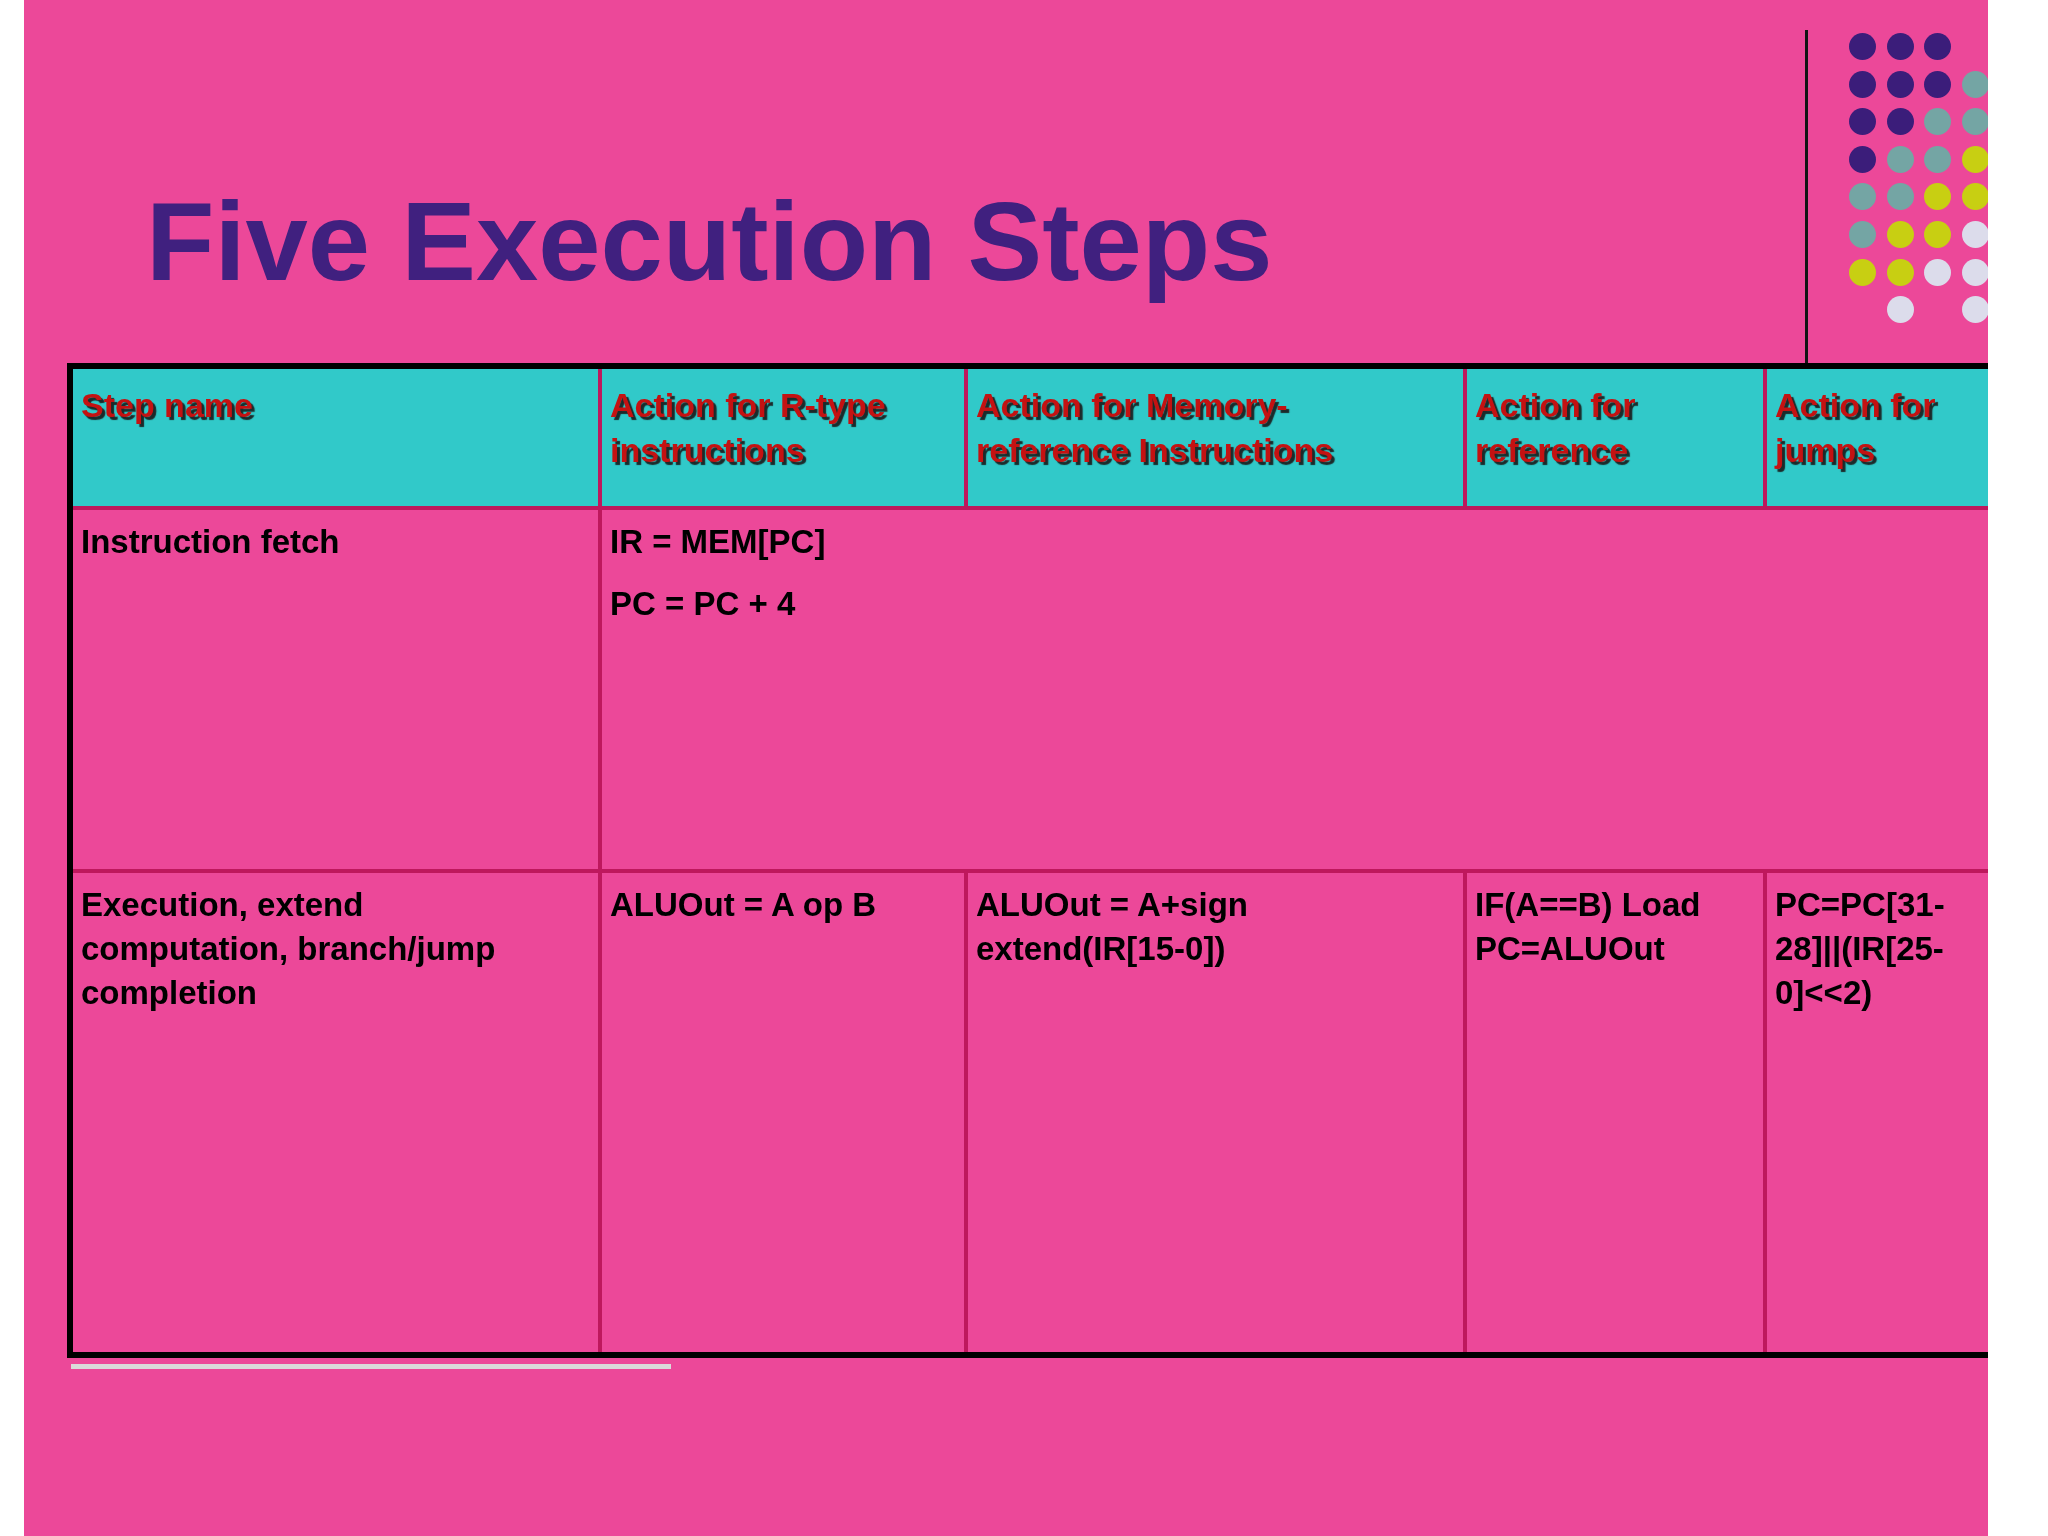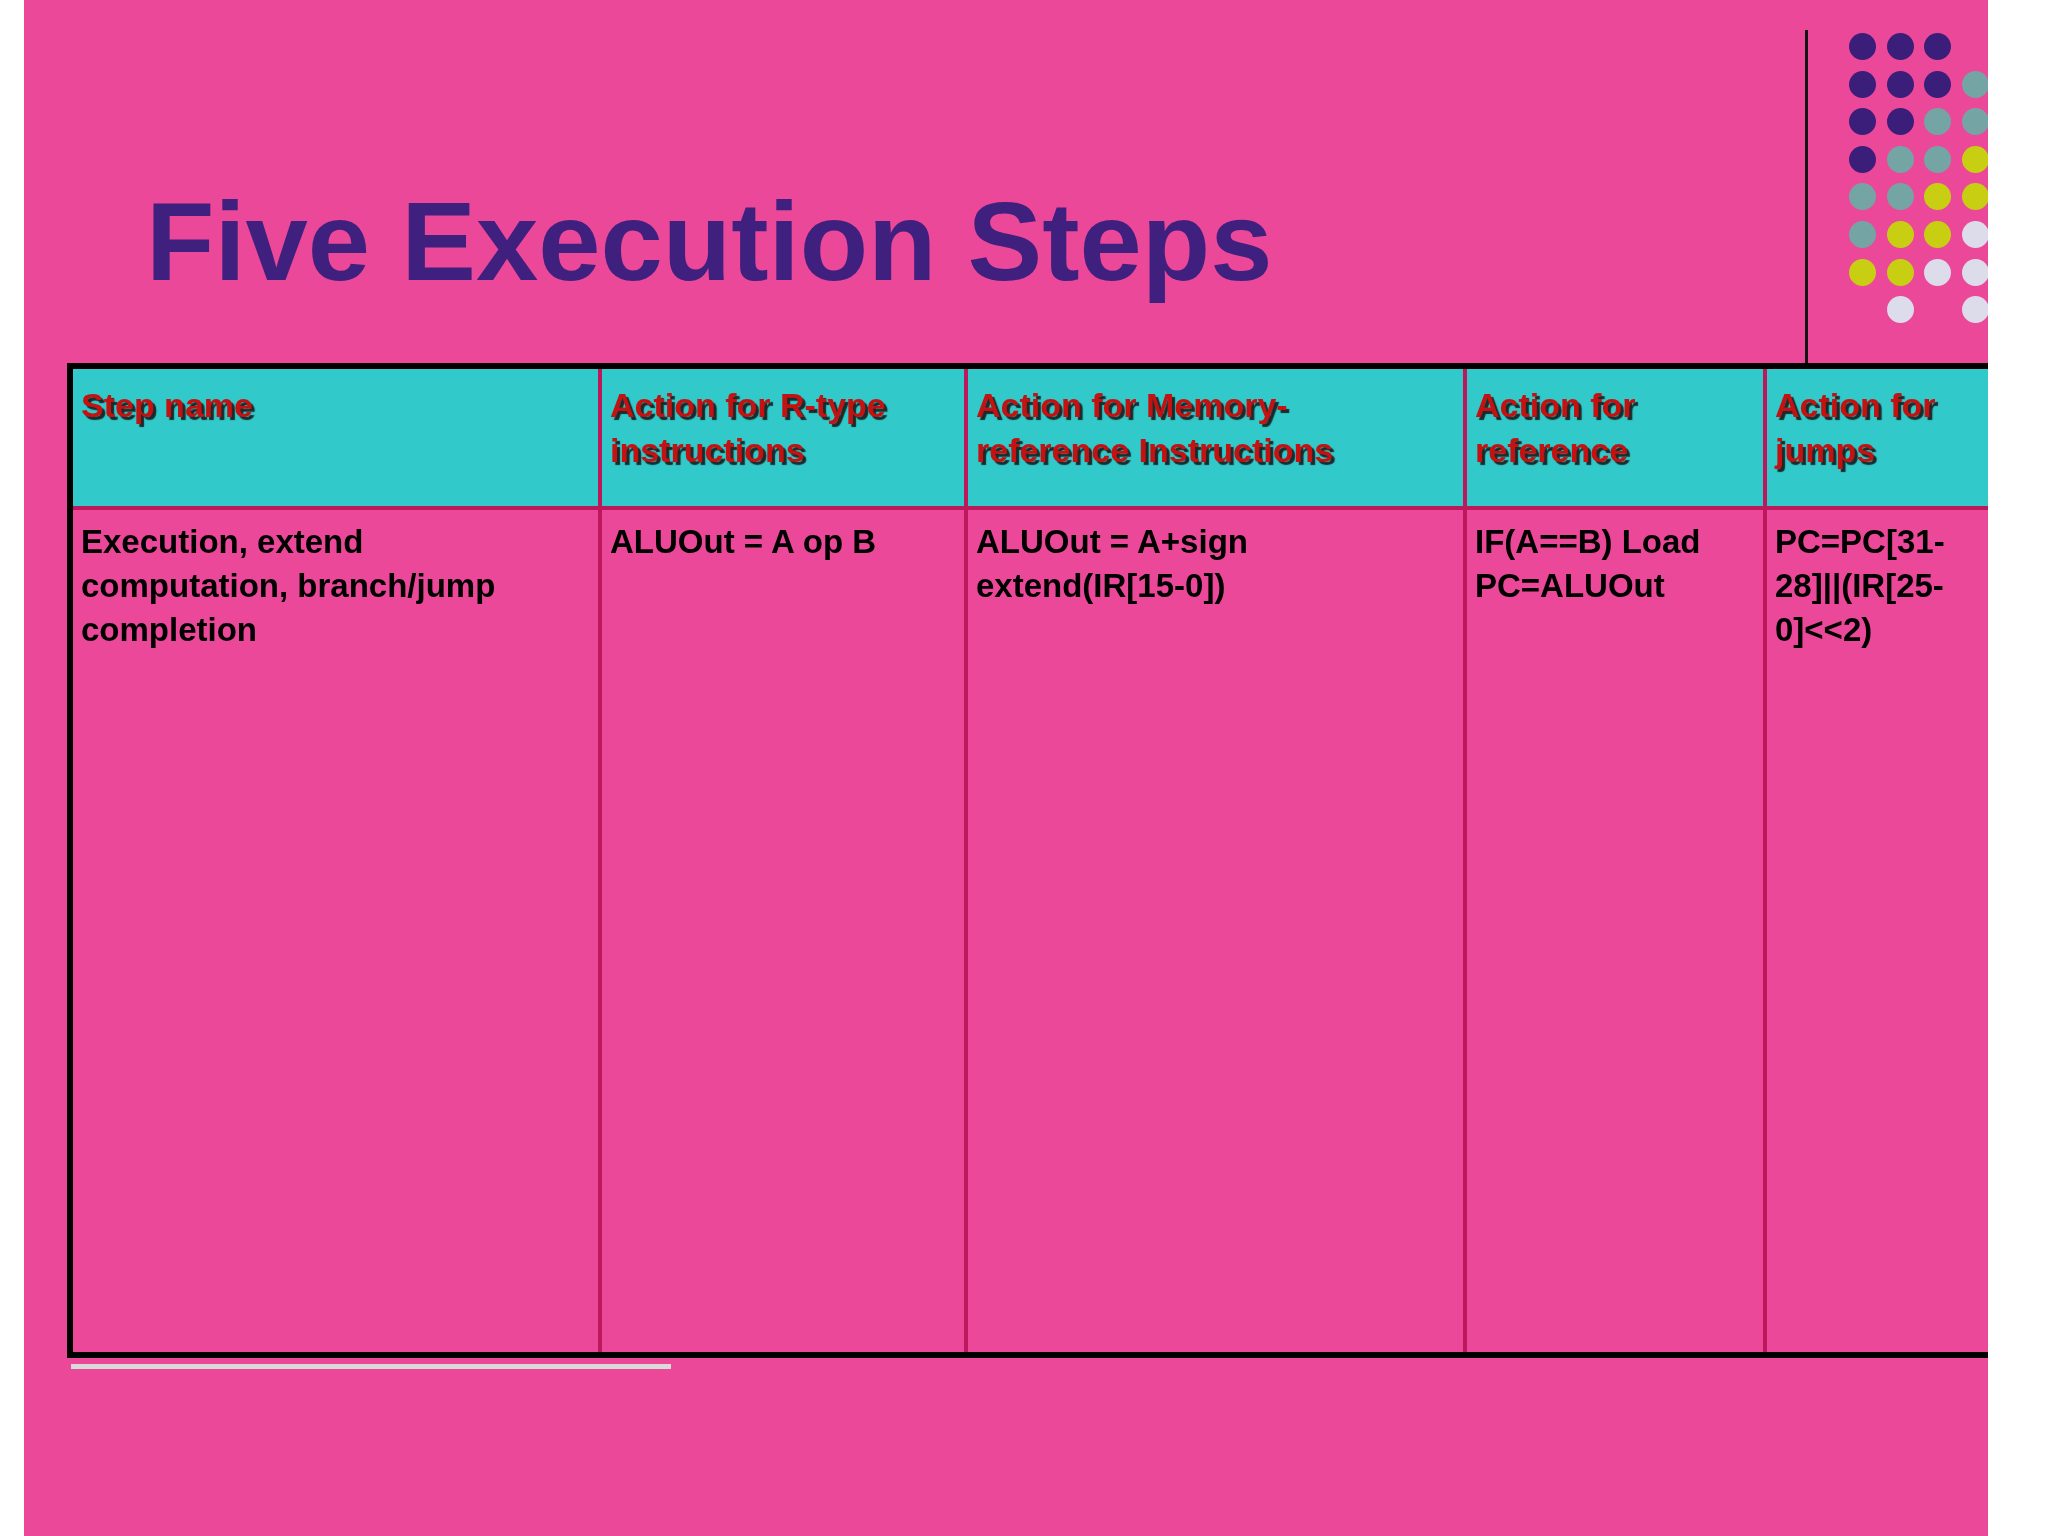--- a/index.html
+++ b/index.html
@@ -99,20 +99,29 @@
           <div class="line">Action for</div>
           <div class="line">reference</div>
         </th>
         <th>
           <div class="line">Action for</div>
           <div class="line">jumps</div>
         </th>
       </tr>
     </thead>
     <tbody>
+      <tr class="rh1">
+        <td>
+          <div class="line">Instruction fetch</div>
+        </td>
+        <td colspan="4" class="stmt">
+          <div class="line">IR = MEM[PC]</div>
+          <div class="line">PC = PC + 4</div>
+        </td>
+      </tr>
       <tr class="rh3">
         <td>
           <div class="line">Execution, extend</div>
           <div class="line">computation, branch/jump</div>
           <div class="line">completion</div>
         </td>
         <td>
           <div class="line">ALUOut = A op B</div>
         </td>
         <td>

